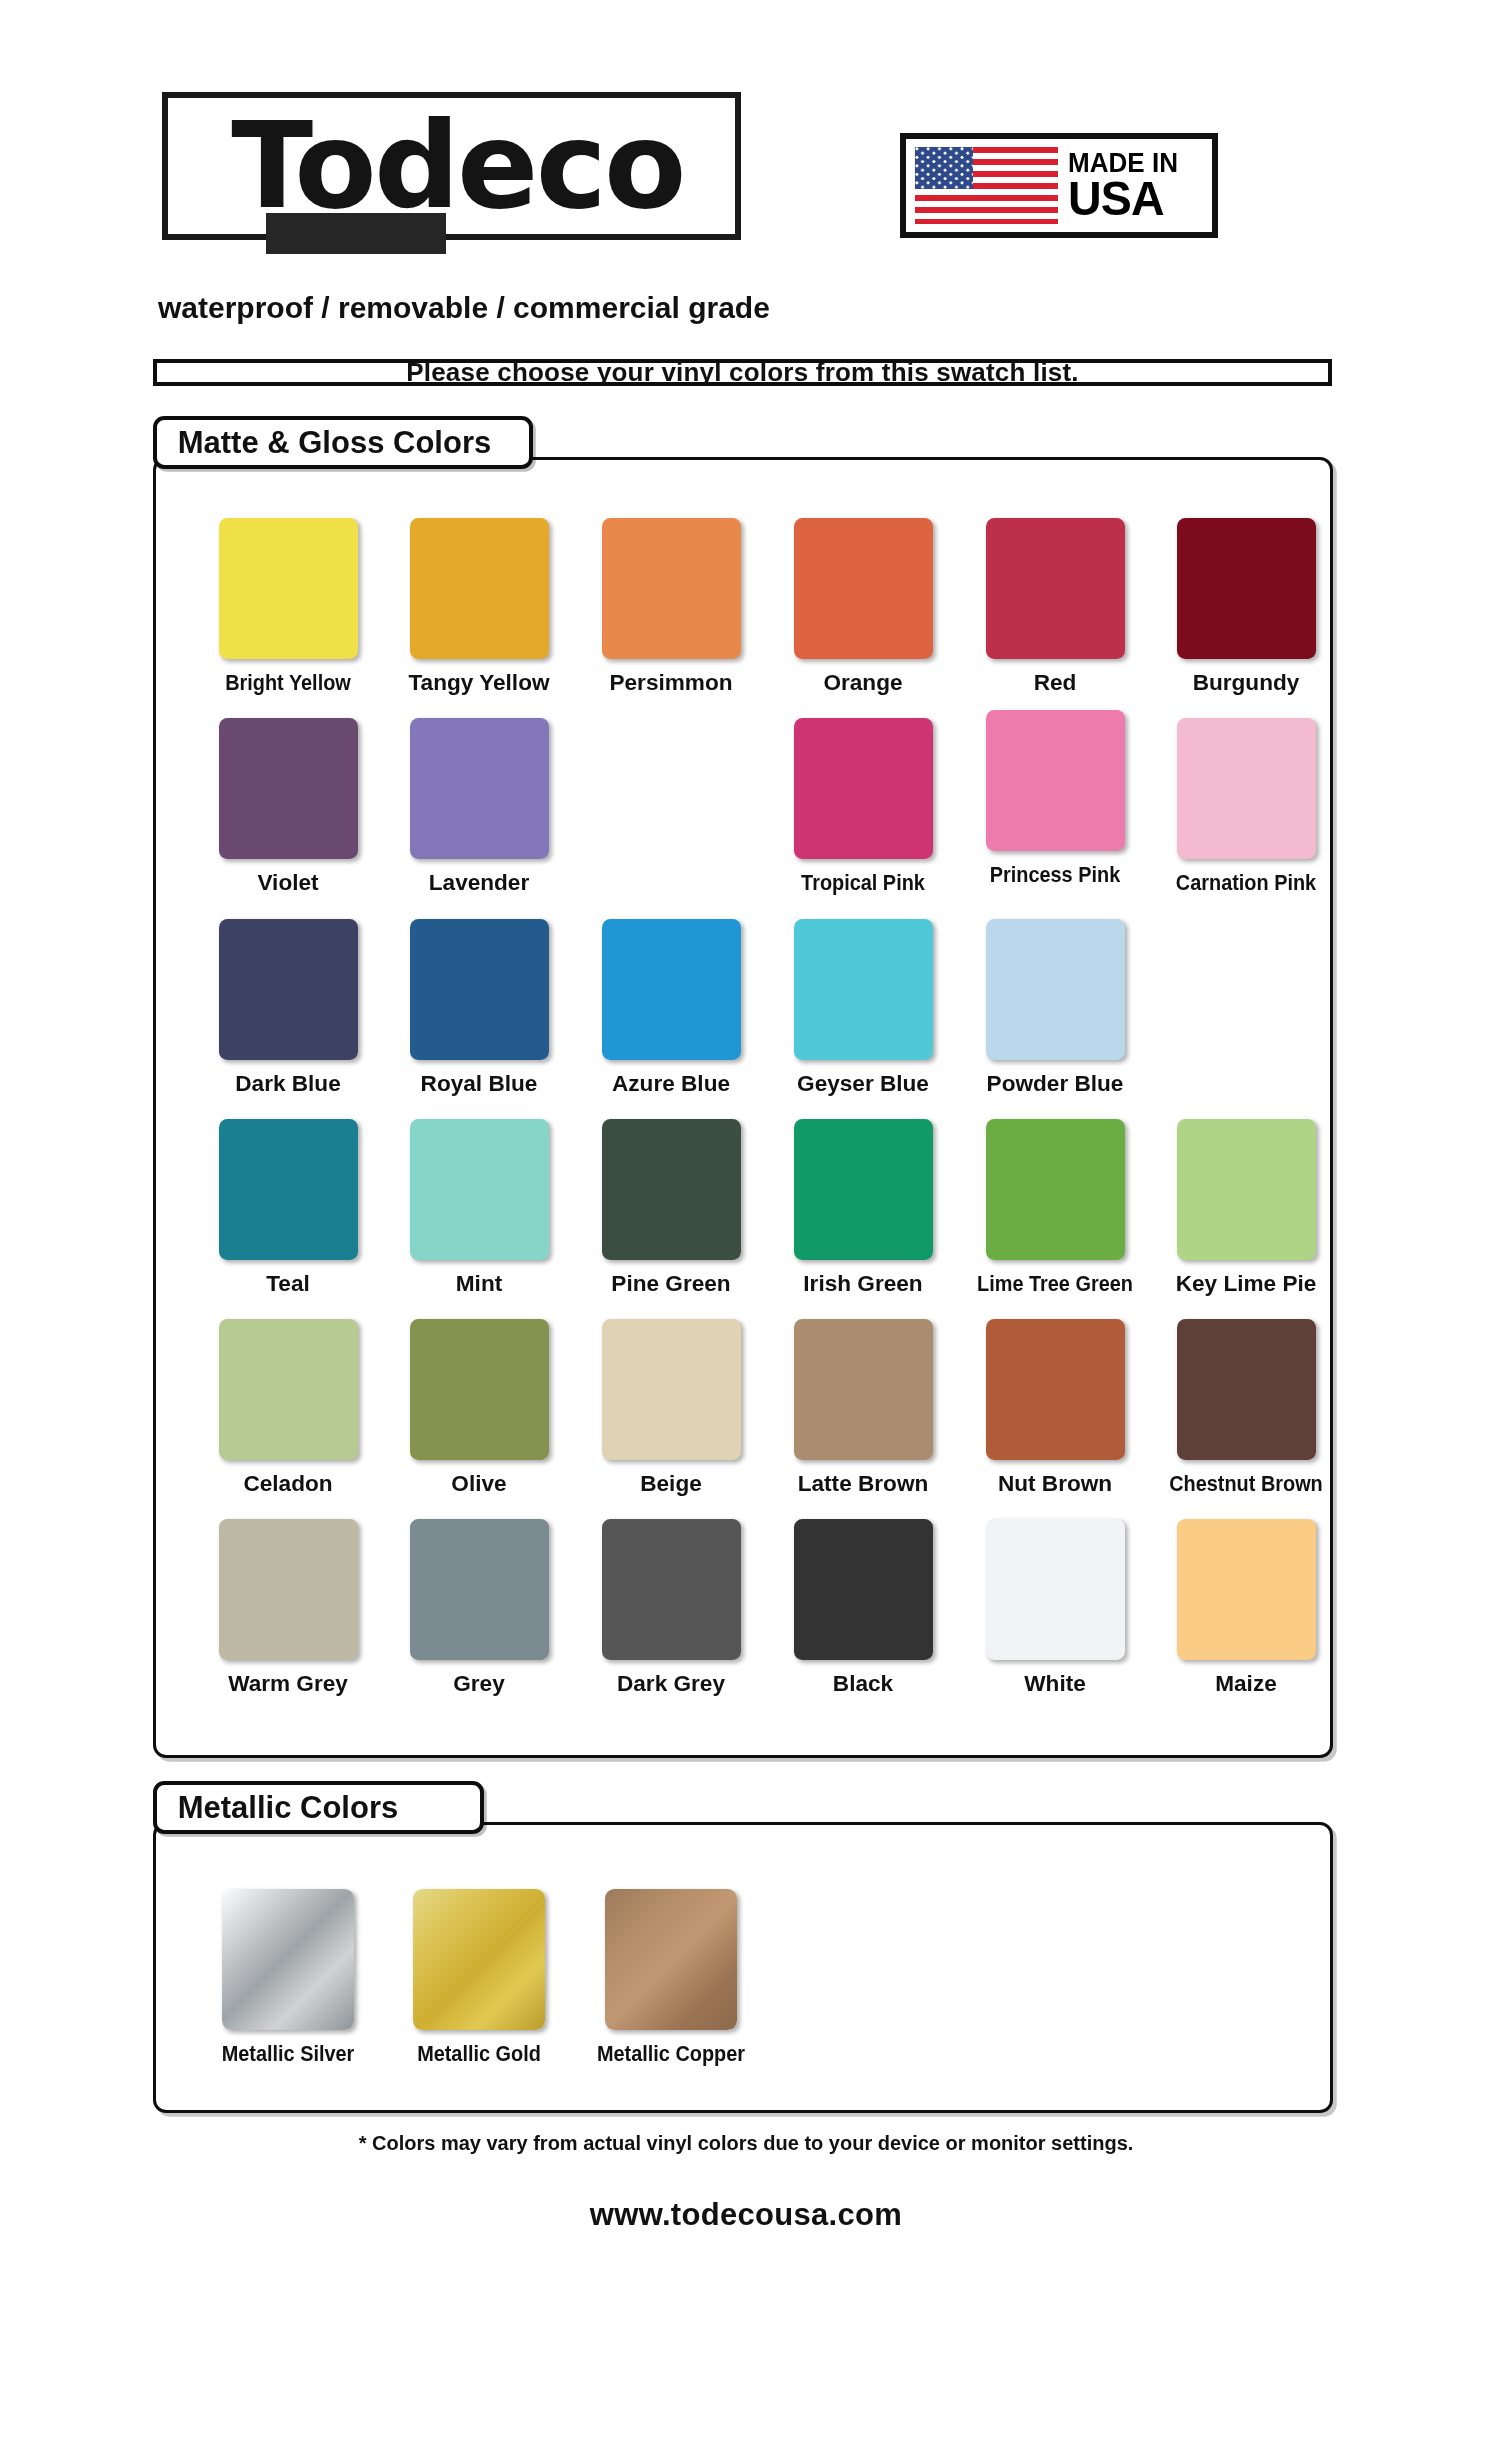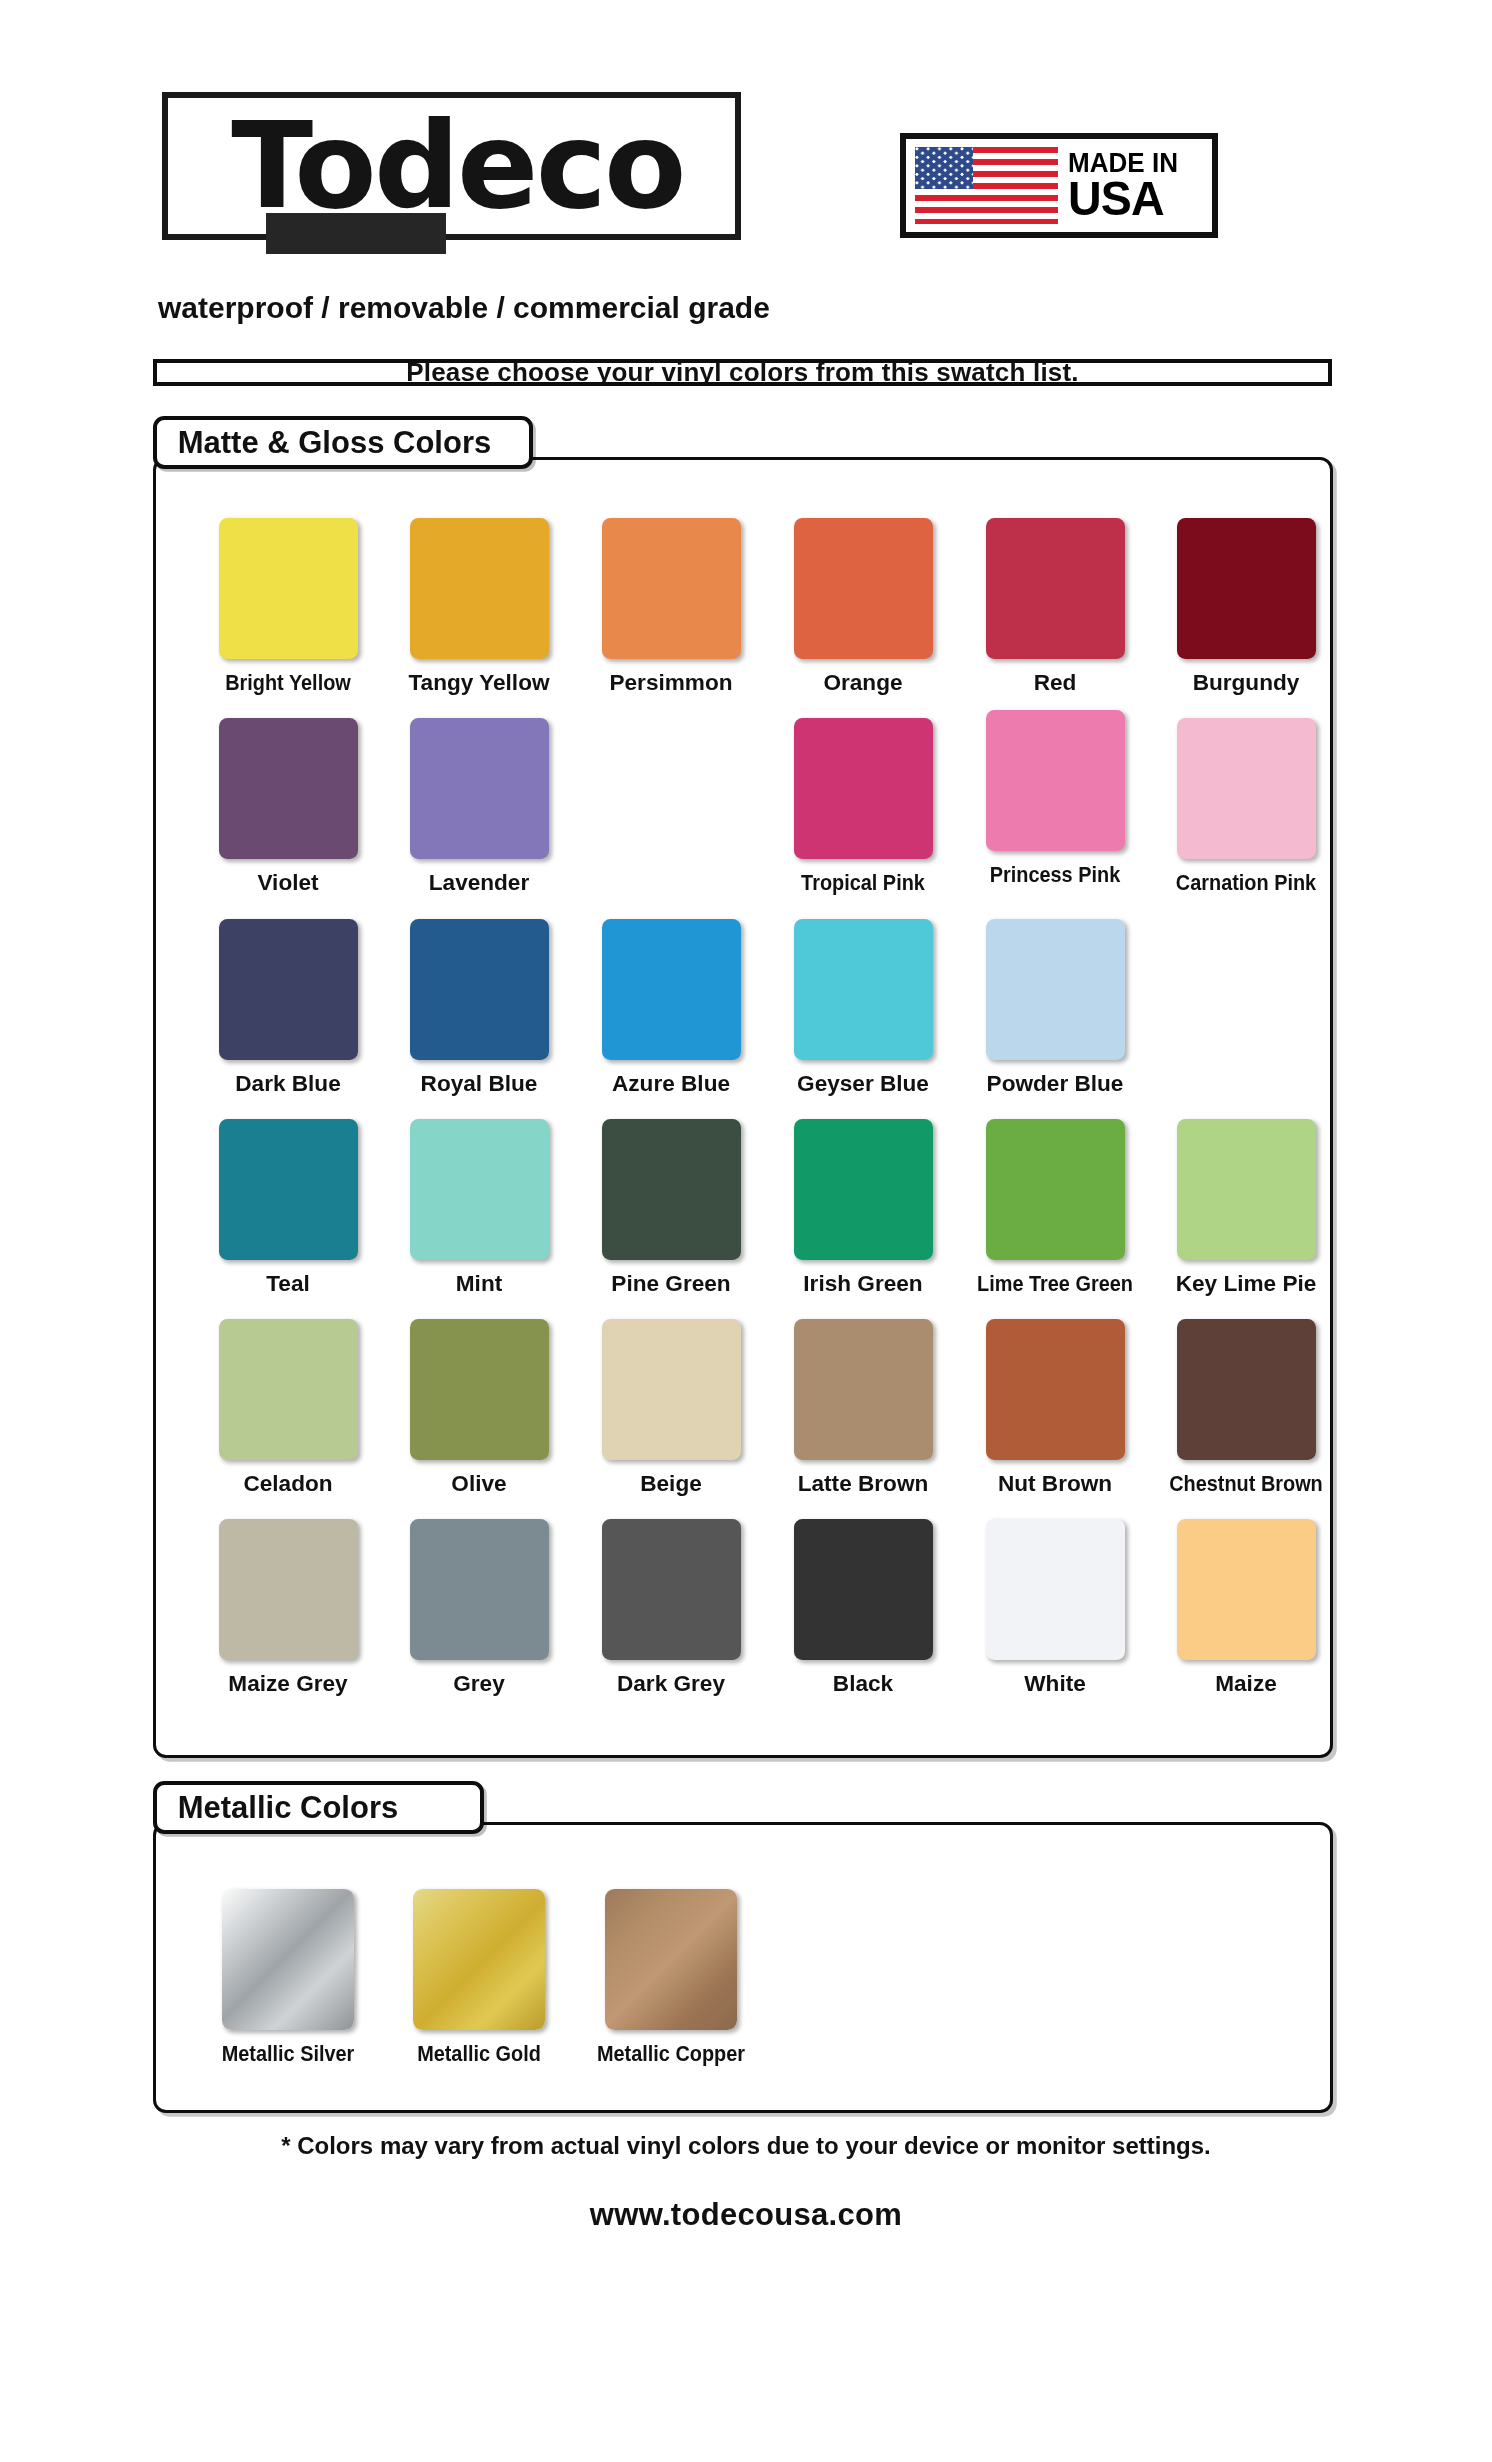--- a/index.html
+++ b/index.html
@@ -108,21 +108,21 @@
     color:#111;white-space:nowrap;
   }
   .cap.narrow{transform:scaleX(0.88);}
 
   
   .chip.metal{width:132px;height:141px;border-radius:9.4px;}
 
   
   .disclaimer{
     position:absolute;left:0;top:2132px;width:1492px;text-align:center;
-    font-family:"Liberation Sans", sans-serif;font-weight:700;font-size:24px;color:#111;
+    font-family:"Liberation Sans", sans-serif;font-weight:700;font-size:20px;color:#111;
   }
   .website{
     position:absolute;left:0;top:2197px;width:1492px;text-align:center;
     font-family:"Liberation Sans", sans-serif;font-weight:700;font-size:31px;color:#111;
     letter-spacing:0.3px;
   }
 </style>
 </head>
 <body>
 
@@ -267,21 +267,21 @@
           <div class="cell" style="left: 803px; top: 859px;">
             <div class="chip " style="background: rgb(176, 92, 56);"></div>
             <div class="cap">Nut Brown</div>
           </div>
           <div class="cell" style="left: 994px; top: 859px;">
             <div class="chip " style="background: rgb(95, 64, 57);"></div>
             <div class="cap narrow">Chestnut Brown</div>
           </div>
           <div class="cell" style="left: 36px; top: 1059px;">
             <div class="chip " style="background: rgb(190, 185, 165);"></div>
-            <div class="cap">Maize Grey</div>
+            <div class="cap">Warm Grey</div>
           </div>
           <div class="cell" style="left: 227px; top: 1059px;">
             <div class="chip " style="background: rgb(124, 138, 145);"></div>
             <div class="cap">Grey</div>
           </div>
           <div class="cell" style="left: 419px; top: 1059px;">
             <div class="chip " style="background: rgb(86, 86, 86);"></div>
             <div class="cap">Dark Grey</div>
           </div>
           <div class="cell" style="left: 611px; top: 1059px;">

